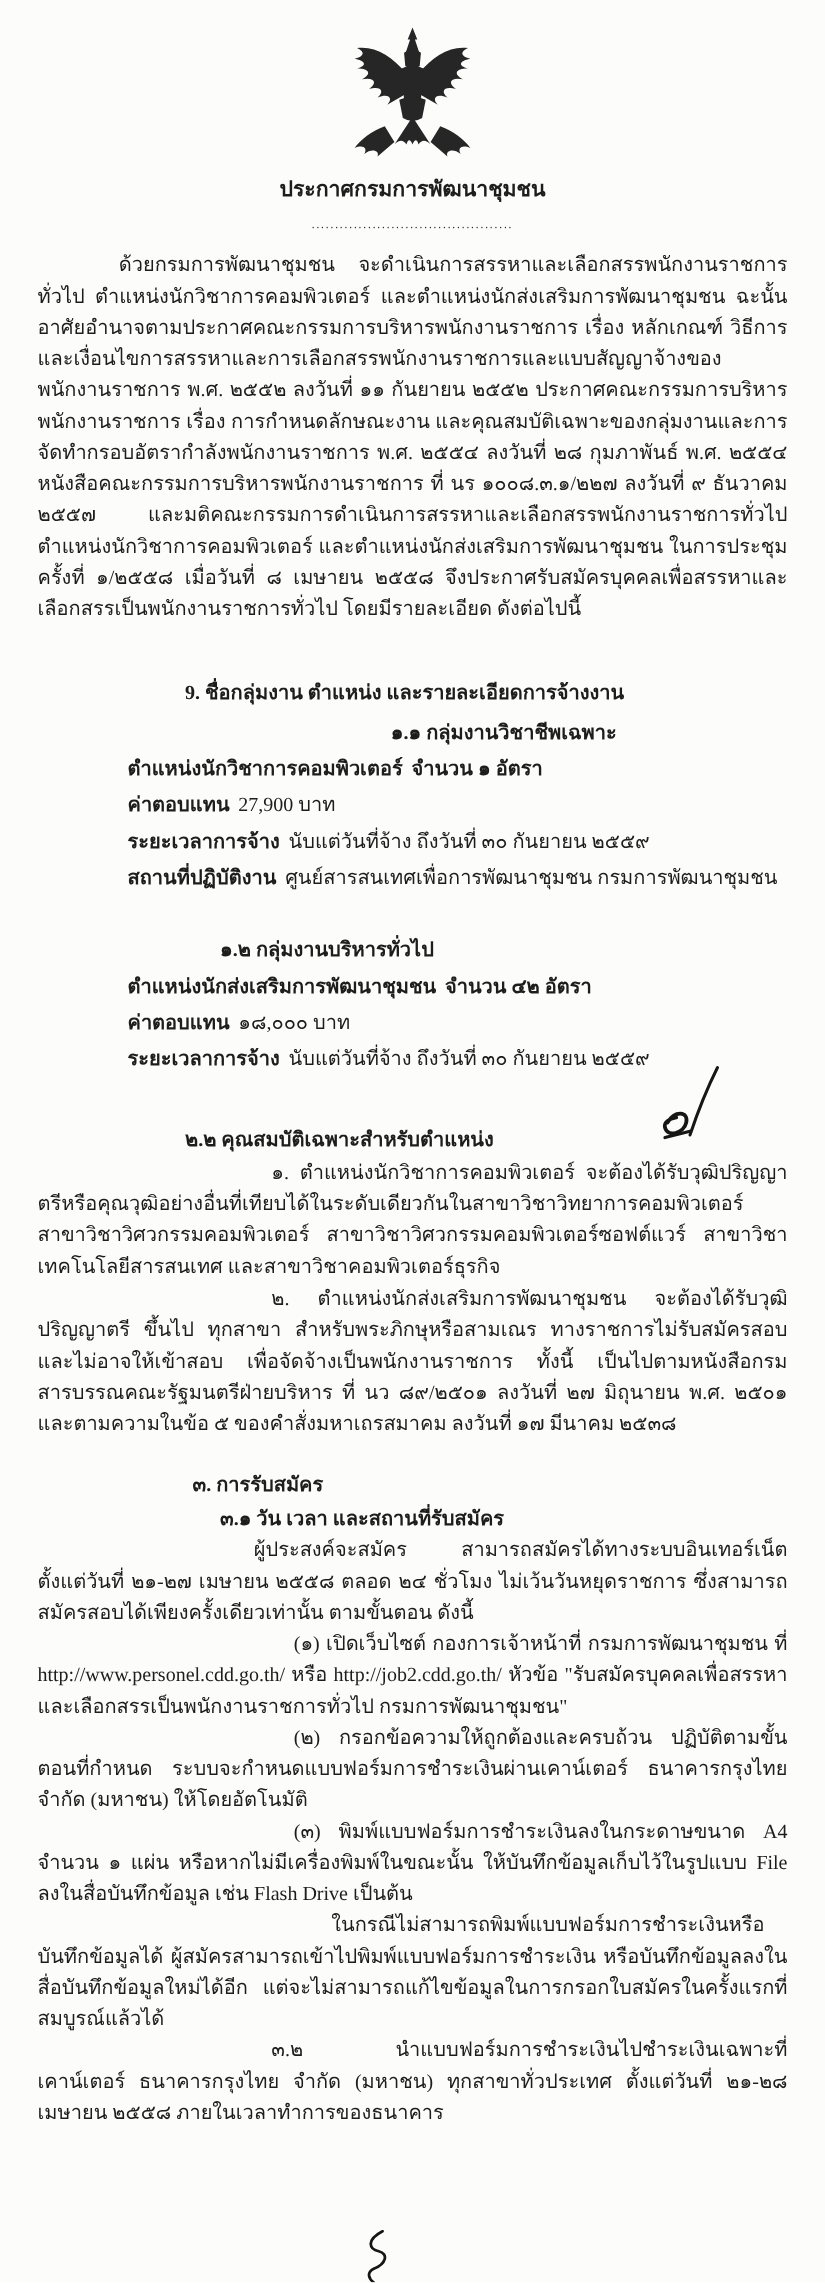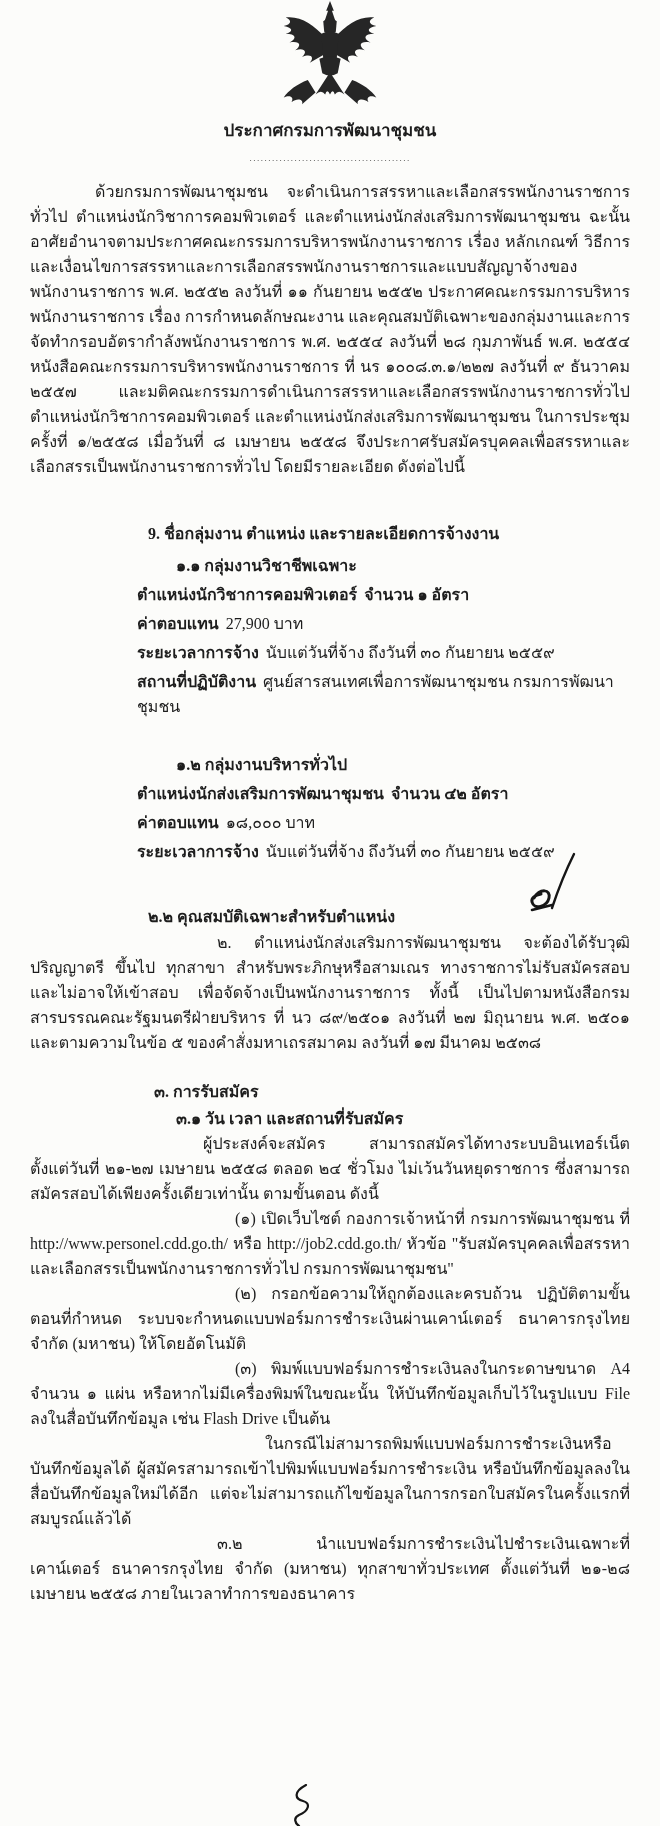--- a/index.html
+++ b/index.html
@@ -7,33 +7,33 @@
   .page {
     position:relative;
     width:660px; height:1826px;
     margin:0 auto;
     background:#fcfcfa;
     color:#1d1d1d;
     font-family:"Liberation Serif","DejaVu Sans",sans-serif;
     font-size:16px;
     line-height:25px;
     overflow:hidden;
-    padding:1px 30px 0 30px;
+    padding:22px 30px 0 30px;
   }
   .emblem-wrap { width:126px; height:108px; margin:0 auto; }
   .title { text-align:center; font-weight:bold; font-size:17px; line-height:27px; }
   .title.first { margin-top:8px; }
   .dots { text-align:center; font-size:9px; letter-spacing:1.5px; color:#2a2a2a; margin-top:8px; line-height:12px; }
   .jp { text-align:justify; }
   .b { font-weight:bold; }
   .intro { margin-top:15px; text-indent:65px; }
   .s1-head  { margin-top:42px; margin-left:118px; font-weight:bold; }
-  .g-head   { margin-top:7px;  margin-left:146px; font-weight:bold; }
+  .g-head   { margin-top:7px;  margin-left:146px; font-weight:bold;text-align:center; }
   .g2-head  { margin-top:33px; margin-left:146px; font-weight:bold; }
-  .detail   { margin-left:107px; margin-top:4px; }
+  .detail   { margin-left:72px; margin-top:4px; }
   .detail .lbl { font-weight:bold; margin-right:7px; }
   .s22-head { margin-top:40px; margin-left:118px; font-weight:bold; }
   .s2-item  { text-indent:187px; margin-top:1px; }
   .s3-head  { margin-top:24px; margin-left:124px; font-weight:bold; }
   .s31-head { margin-top:2px; margin-left:146px; font-weight:bold; }
   .p-applicant { text-indent:173px; }
   .p-step   { text-indent:205px; }
   .p-note3  { text-indent:235px; }
   .p-sub32  { text-indent:187px; }
   .pen-mark-right  { position:absolute; left:528px; top:852px; }
@@ -86,20 +86,21 @@
     <span class="lbl">ตำแหน่งนักส่งเสริมการพัฒนาชุมชน</span><span class="b">จำนวน ๔๒ อัตรา</span>
   </div>
   <div class="detail">
     <span class="lbl">ค่าตอบแทน</span><span>๑๘,๐๐๐ บาท</span>
   </div>
   <div class="detail">
     <span class="lbl">ระยะเวลาการจ้าง</span><span>นับแต่วันที่จ้าง ถึงวันที่ ๓๐ กันยายน ๒๕๕๙</span>
   </div>
 
   <div class="s22-head">๒.๒ คุณสมบัติเฉพาะสำหรับตำแหน่ง</div>
+  <p class="jp s2-item">๑. ตำแหน่งนักวิชาการคอมพิวเตอร์ จะต้องได้รับวุฒิปริญญาตรีหรือคุณวุฒิอย่างอื่นที่เทียบได้ในระดับเดียวกันในสาขาวิชาวิทยาการคอมพิวเตอร์ สาขาวิชาวิศวกรรมคอมพิวเตอร์ สาขาวิชาวิศวกรรมคอมพิวเตอร์ซอฟต์แวร์ สาขาวิชาเทคโนโลยีสารสนเทศ และสาขาวิชาคอมพิวเตอร์ธุรกิจ</p>
   <p class="jp s2-item">๒. ตำแหน่งนักส่งเสริมการพัฒนาชุมชน จะต้องได้รับวุฒิปริญญาตรี ขึ้นไป ทุกสาขา สำหรับพระภิกษุหรือสามเณร ทางราชการไม่รับสมัครสอบและไม่อาจให้เข้าสอบ เพื่อจัดจ้างเป็นพนักงานราชการ ทั้งนี้ เป็นไปตามหนังสือกรมสารบรรณคณะรัฐมนตรีฝ่ายบริหาร ที่ นว ๘๙/๒๕๐๑  ลงวันที่ ๒๗ มิถุนายน พ.ศ. ๒๕๐๑ และตามความในข้อ ๕ ของคำสั่งมหาเถรสมาคม ลงวันที่ ๑๗ มีนาคม ๒๕๓๘</p>
 
   <div class="s3-head">๓. การรับสมัคร</div>
   <div class="s31-head">๓.๑ วัน เวลา และสถานที่รับสมัคร</div>
   <p class="jp p-applicant">ผู้ประสงค์จะสมัคร สามารถสมัครได้ทางระบบอินเทอร์เน็ต ตั้งแต่วันที่ ๒๑-๒๗ เมษายน  ๒๕๕๘ ตลอด ๒๔ ชั่วโมง ไม่เว้นวันหยุดราชการ ซึ่งสามารถสมัครสอบได้เพียงครั้งเดียวเท่านั้น ตามขั้นตอน ดังนี้</p>
   <p class="jp p-step">(๑) เปิดเว็บไซต์ กองการเจ้าหน้าที่ กรมการพัฒนาชุมชน ที่ http://www.personel.cdd.go.th/ หรือ http://job2.cdd.go.th/ หัวข้อ "รับสมัครบุคคลเพื่อสรรหาและเลือกสรรเป็นพนักงานราชการทั่วไป กรมการพัฒนาชุมชน"</p>
   <p class="jp p-step">(๒) กรอกข้อความให้ถูกต้องและครบถ้วน ปฏิบัติตามขั้นตอนที่กำหนด ระบบจะกำหนดแบบฟอร์มการชำระเงินผ่านเคาน์เตอร์ ธนาคารกรุงไทย จำกัด (มหาชน) ให้โดยอัตโนมัติ</p>
   <p class="jp p-step">(๓) พิมพ์แบบฟอร์มการชำระเงินลงในกระดาษขนาด A4 จำนวน ๑ แผ่น หรือหากไม่มีเครื่องพิมพ์ในขณะนั้น ให้บันทึกข้อมูลเก็บไว้ในรูปแบบ File ลงในสื่อบันทึกข้อมูล เช่น Flash Drive เป็นต้น</p>
   <p class="jp p-note3">ในกรณีไม่สามารถพิมพ์แบบฟอร์มการชำระเงินหรือบันทึกข้อมูลได้ ผู้สมัครสามารถเข้าไปพิมพ์แบบฟอร์มการชำระเงิน หรือบันทึกข้อมูลลงในสื่อบันทึกข้อมูลใหม่ได้อีก แต่จะไม่สามารถแก้ไขข้อมูลในการกรอกใบสมัครในครั้งแรกที่สมบูรณ์แล้วได้</p>
   <p class="jp p-sub32">๓.๒ นำแบบฟอร์มการชำระเงินไปชำระเงินเฉพาะที่เคาน์เตอร์ ธนาคารกรุงไทย จำกัด (มหาชน) ทุกสาขาทั่วประเทศ ตั้งแต่วันที่ ๒๑-๒๘ เมษายน ๒๕๕๘ ภายในเวลาทำการของธนาคาร</p>

